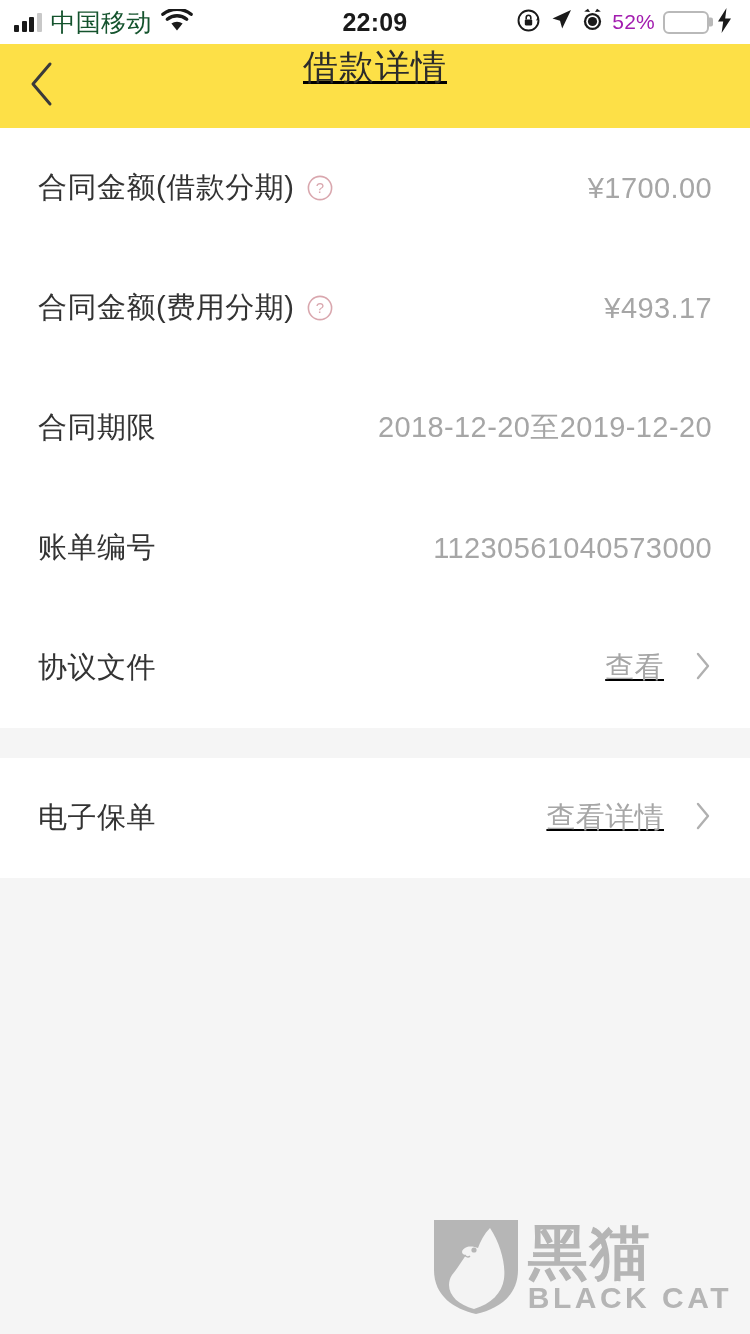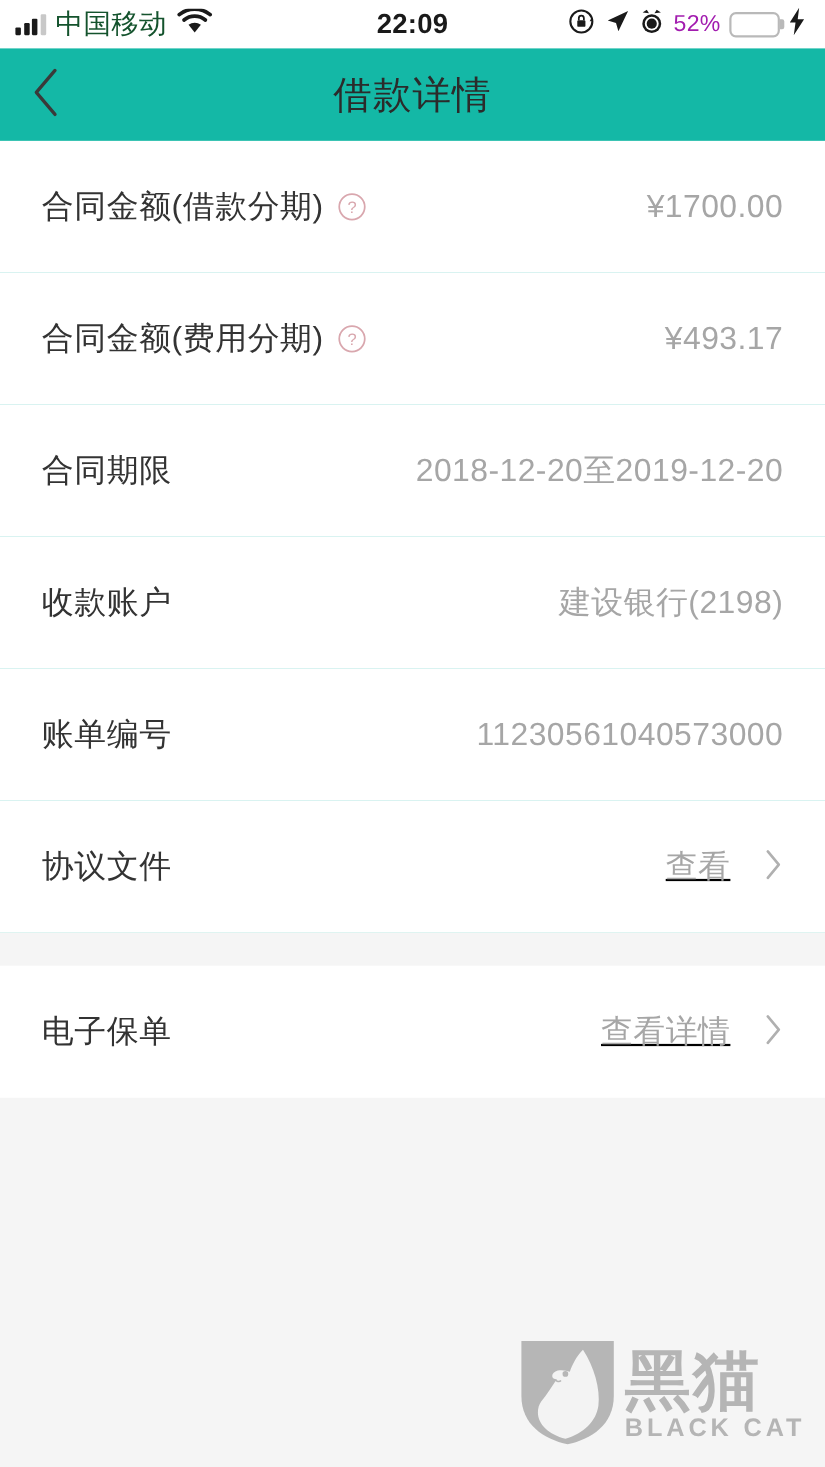--- a/index.html
+++ b/index.html
@@ -104,22 +104,22 @@
     height: 9px;
     background: #b9b9b9;
     border-radius: 0 2px 2px 0;
   }
 
   
   .nav-bar {
     height: 84px;
     position: relative;
     display: flex;
-    align-items: center;
-    background: #14b8a6;
+    background: #fde047;
+    text-decoration: underline;
   }
   .nav-back {
     position: absolute;
     left: 14px;
     top: 50%;
     transform: translateY(-50%);
     width: 56px;
     height: 56px;
     display: flex;
     align-items: center;
@@ -218,21 +218,21 @@
   }
   .wm-cn {
     font-size: 60px;
     font-weight: 700;
     color: #8e8e8e;
     letter-spacing: 2px;
     line-height: 0.95;
     font-family: "DejaVu Sans", "Liberation Sans", sans-serif;
   }
   .wm-en {
-    font-size: 23px;
+    font-size: 30px;
     font-weight: 700;
     color: #8e8e8e;
     letter-spacing: 3.5px;
     line-height: 1;
   }
 </style>
 </head>
 <body>
 
 <div class="status-bar">
@@ -326,24 +326,20 @@
         </svg>
       </span>
       <span class="row-value">¥493.17</span>
     </div>
 
     <div class="row">
       <span class="row-label">合同期限</span>
       <span class="row-value">2018-12-20至2019-12-20</span>
     </div>
 
-    <div class="row">
-      <span class="row-label">收款账户</span>
-      <span class="row-value">建设银行(2198)</span>
-    </div>
 
     <div class="row">
       <span class="row-label">账单编号</span>
       <span class="row-value">11230561040573000</span>
     </div>
 
     <div class="row">
       <span class="row-label">协议文件</span>
       <span class="row-action">
         <span class="row-value">查看</span>

